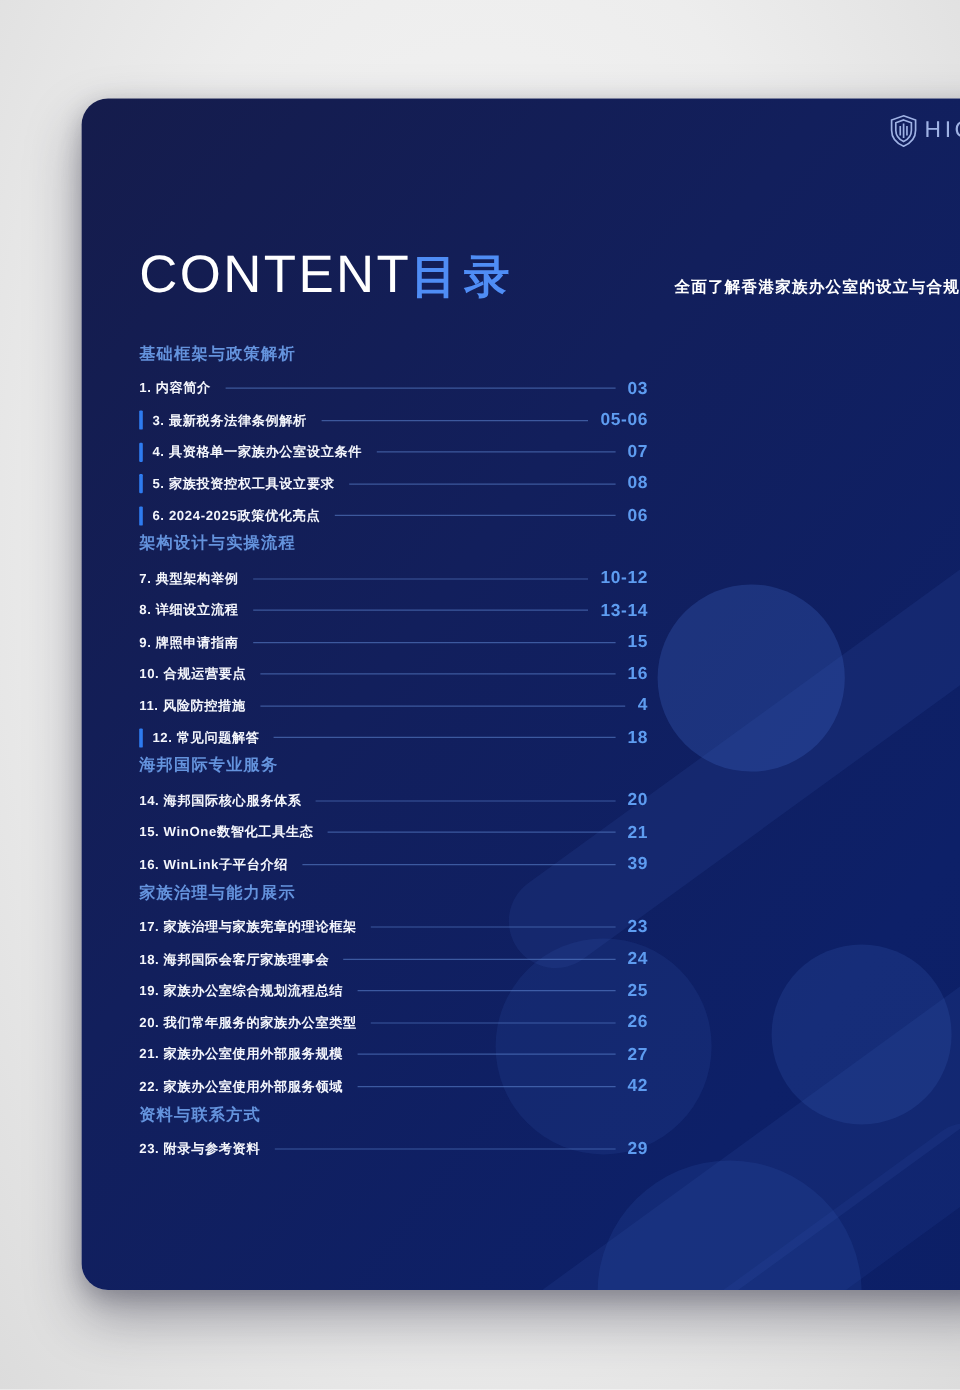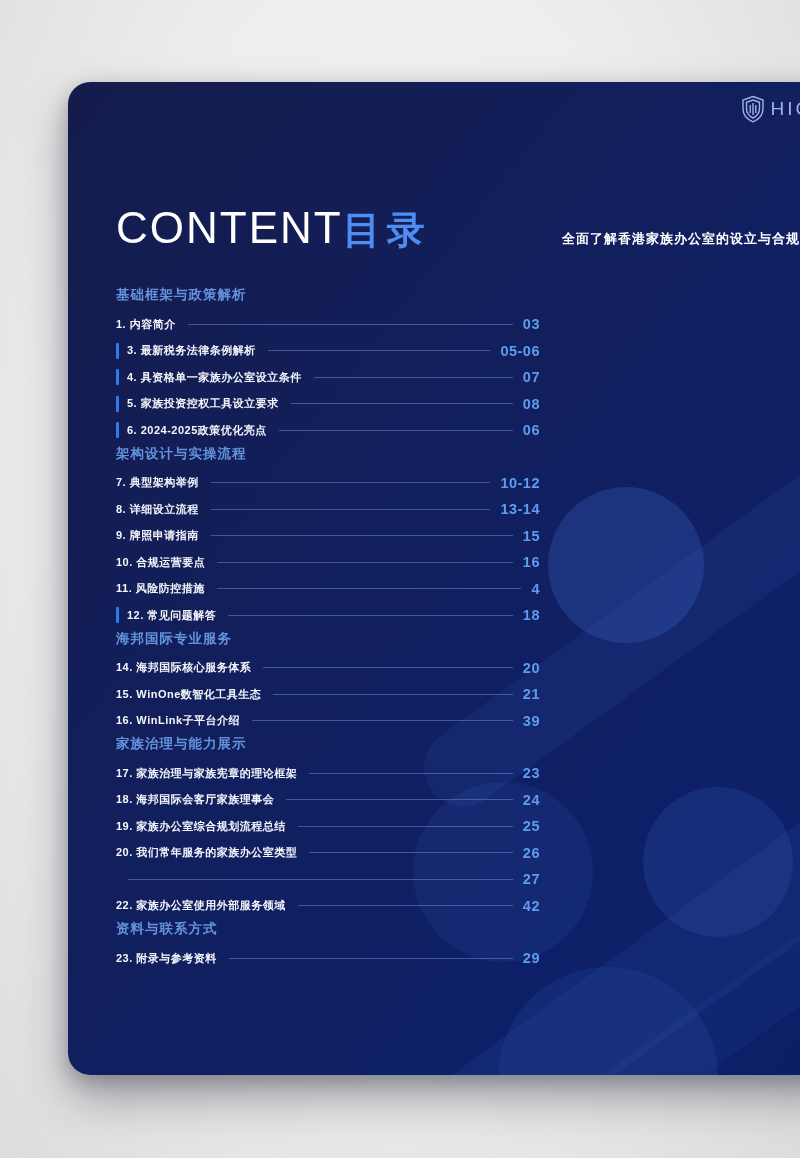--- a/index.html
+++ b/index.html
@@ -227,20 +227,21 @@
 
   <div class="toc-row">
 
     <span class="toc-label">20. 我们常年服务的家族办公室类型</span>
     <span class="leader"></span>
     <span class="page-num">26</span>
   </div>
 
   <div class="toc-row">
 
+    <span class="toc-label">21. 家族办公室使用外部服务规模</span>
     <span class="leader"></span>
     <span class="page-num">27</span>
   </div>
 
   <div class="toc-row">
 
     <span class="toc-label">22. 家族办公室使用外部服务领域</span>
     <span class="leader"></span>
     <span class="page-num">42</span>
   </div>

